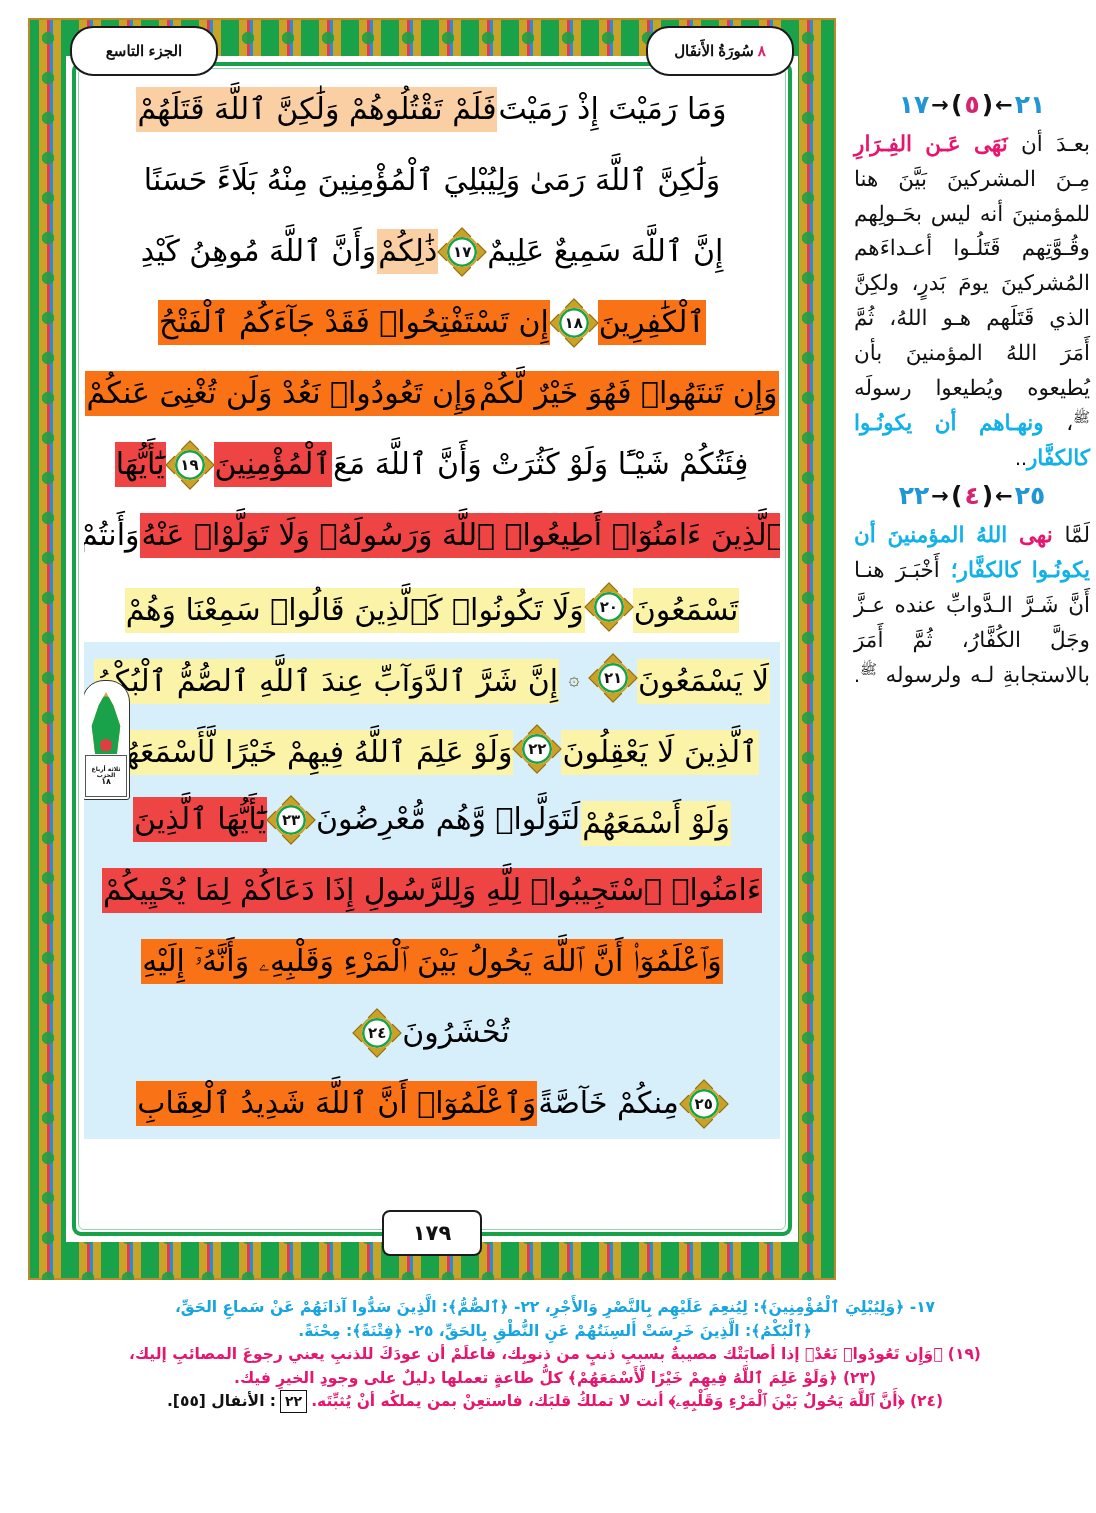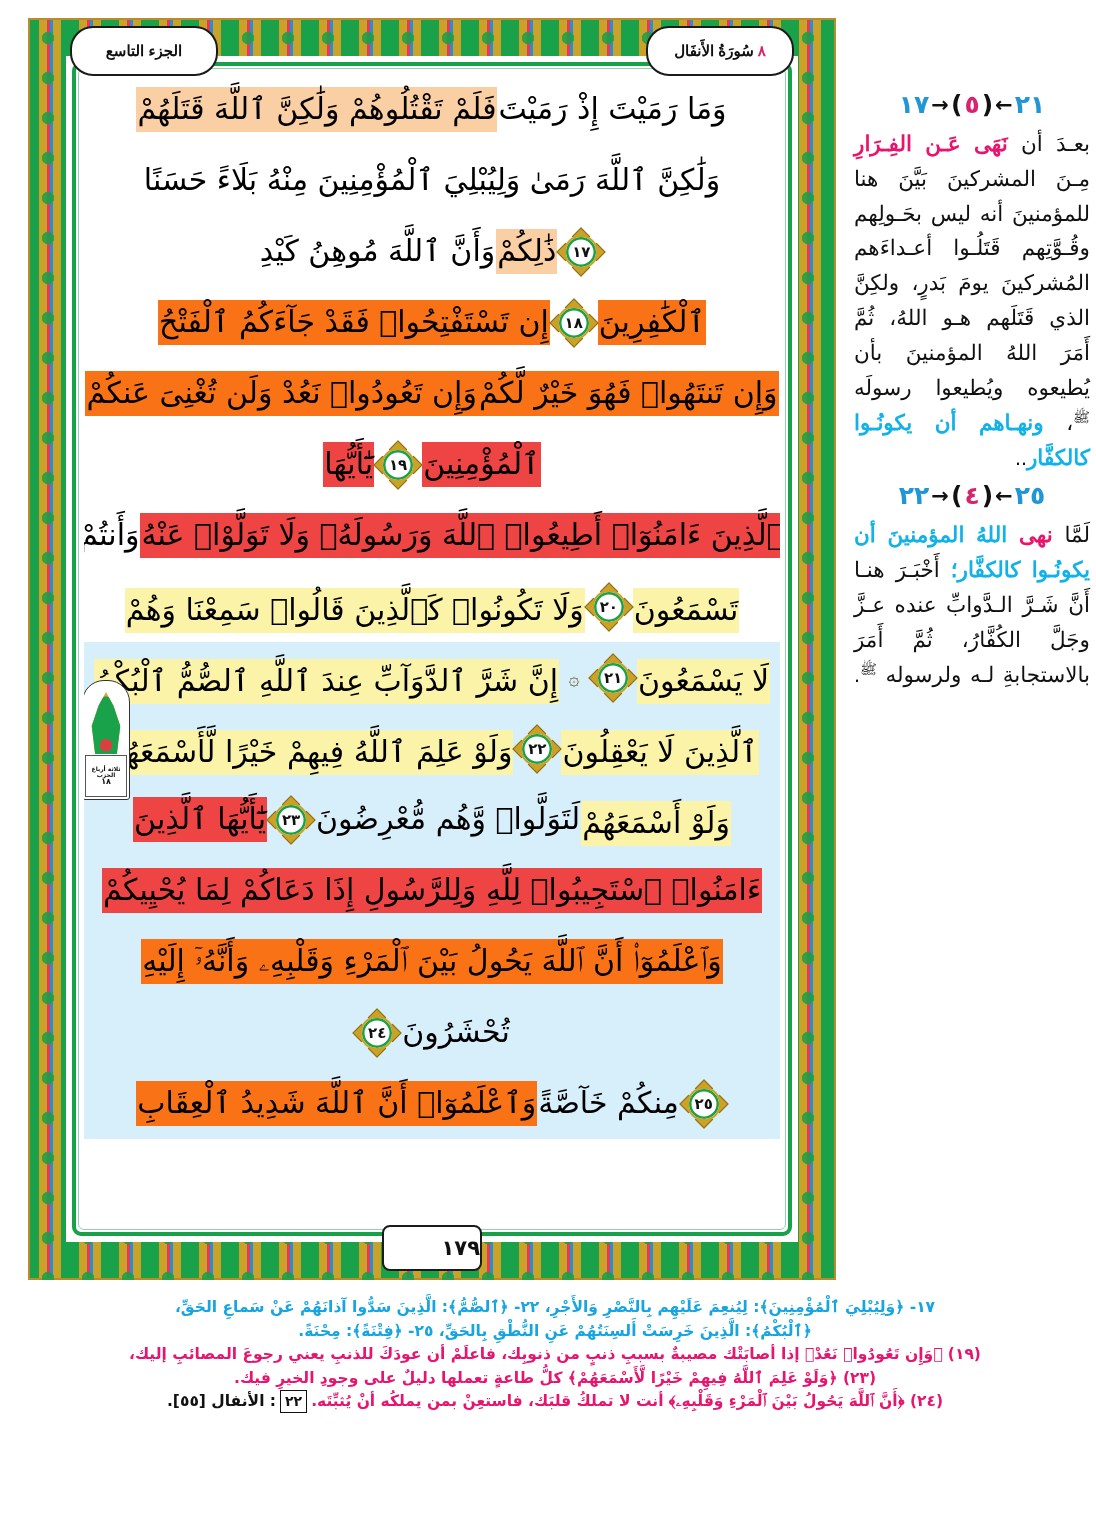--- a/index.html
+++ b/index.html
@@ -62,23 +62,23 @@
     font-family:Liberation Sans, sans-serif;
     font-size:15px;font-weight:700;color:#111;white-space:nowrap;
   }
   .cartouche.surah{right:42px;min-width:120px;}
   .cartouche.juz{left:42px;min-width:120px;}
   .cartouche .num{color:#d6246e;font-weight:700;margin-inline-end:4px;}
 
   
   .page-number{
     position:absolute;left:50%;transform:translateX(-50%);
-    bottom:9px;width:96px;height:42px;background:#fff;
+    bottom:24px;width:96px;height:42px;background:#fff;
     border:2px solid #1b1b1b;border-radius:8px;
-    display:flex;align-items:center;justify-content:flex-start;z-index:7;
+    display:flex;align-items:center;justify-content:center;z-index:7;
   }
   .page-number span{font-size:21px;font-weight:700;color:#111;}
 
   
   .mushaf-body{
     position:absolute;left:56px;top:56px;right:56px;bottom:56px;
     overflow:hidden;background:#fff;
   }
   .aya-line{
     position:relative;
@@ -223,20 +223,21 @@
   <div class="mushaf-body">
     <div id="aya-lines">
         <div class="aya-line band-white">
           <span class="seg hl-none"> وَمَا رَمَيْتَ إِذْ رَمَيْتَ</span>
           <span class="seg hl-peach">فَلَمْ تَقْتُلُوهُمْ وَلَٰكِنَّ ٱللَّهَ قَتَلَهُمْ</span>
         </div>
         <div class="aya-line band-white">
           <span class="seg hl-none">وَلَٰكِنَّ ٱللَّهَ رَمَىٰ وَلِيُبْلِيَ ٱلْمُؤْمِنِينَ مِنْهُ بَلَاءً حَسَنًا</span>
         </div>
         <div class="aya-line band-white">
+          <span class="seg hl-none">إِنَّ ٱللَّهَ سَمِيعٌ عَلِيمٌ</span>
           <span class="aya-mark">
             <span class="pt t"></span>
             <span class="pt b"></span>
             <span class="pt l"></span>
             <span class="pt r"></span>
             <span class="ring"></span>
             <span class="n">١٧</span>
           </span>
           <span class="seg hl-peach">ذَٰلِكُمْ</span>
           <span class="seg hl-none"> وَأَنَّ ٱللَّهَ مُوهِنُ كَيْدِ</span>
@@ -251,20 +252,21 @@
             <span class="ring"></span>
             <span class="n">١٨</span>
           </span>
           <span class="seg hl-grey">إِن تَسْتَفْتِحُوا۟ فَقَدْ جَآءَكُمُ ٱلْفَتْحُ</span>
         </div>
         <div class="aya-line band-white">
           <span class="seg hl-grey">وَإِن تَنتَهُوا۟ فَهُوَ خَيْرٌ لَّكُمْ</span>
           <span class="seg hl-grey"> وَإِن تَعُودُوا۟ نَعُدْ وَلَن تُغْنِىَ عَنكُمْ</span>
         </div>
         <div class="aya-line band-white">
+          <span class="seg hl-none">فِئَتُكُمْ شَيْـًٔا وَلَوْ كَثُرَتْ وَأَنَّ ٱللَّهَ مَعَ</span>
           <span class="seg hl-pink">ٱلْمُؤْمِنِينَ</span>
           <span class="aya-mark">
             <span class="pt t"></span>
             <span class="pt b"></span>
             <span class="pt l"></span>
             <span class="pt r"></span>
             <span class="ring"></span>
             <span class="n">١٩</span>
           </span>
           <span class="seg hl-pink">يَٰٓأَيُّهَا</span>

